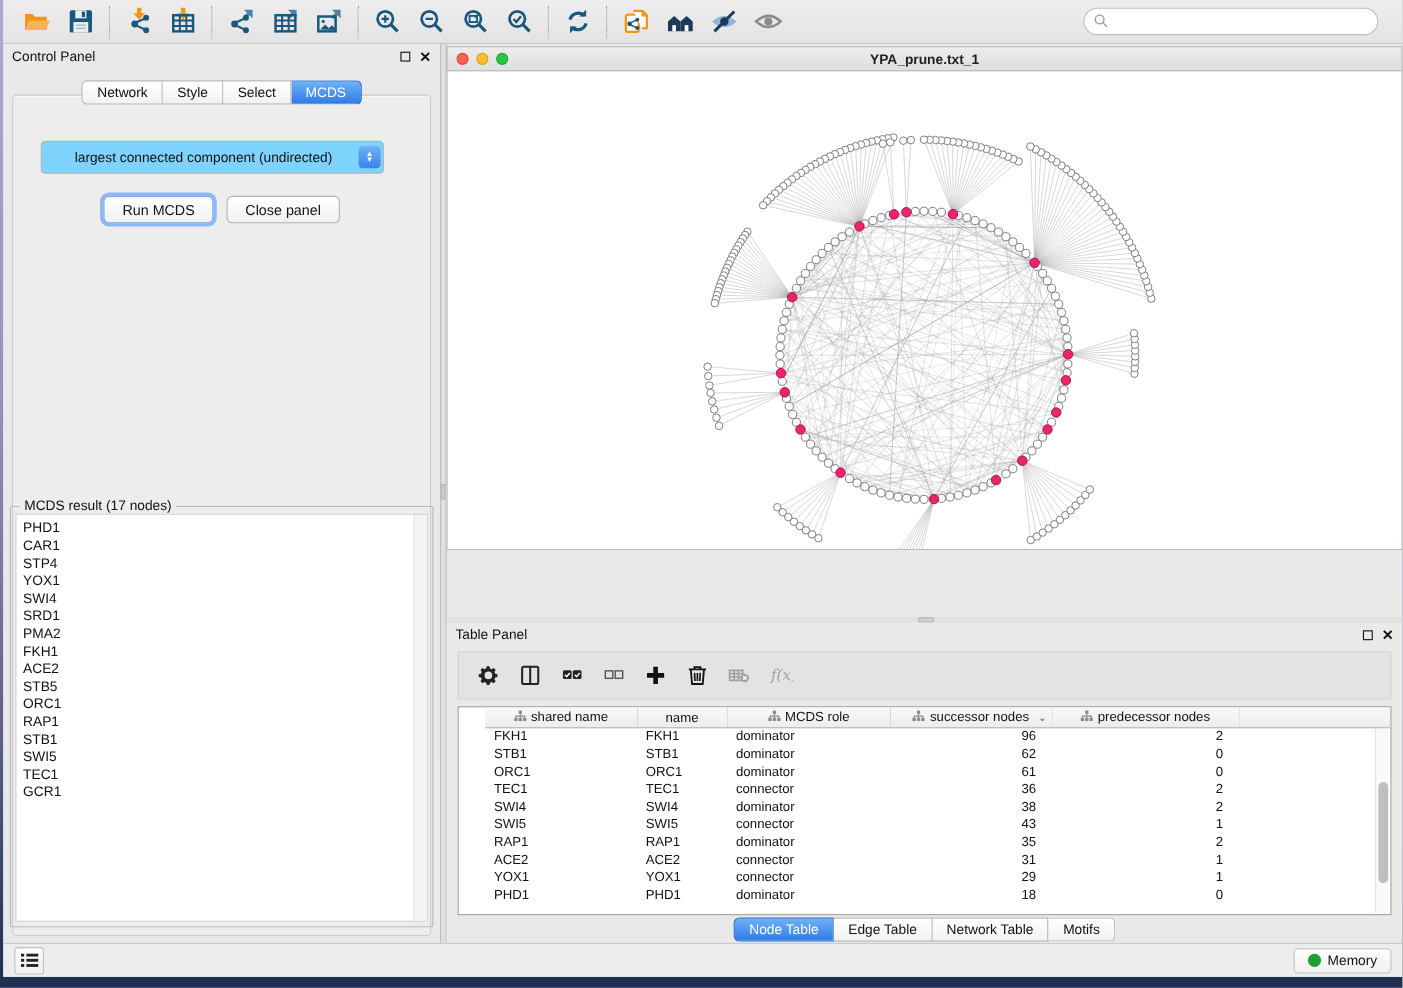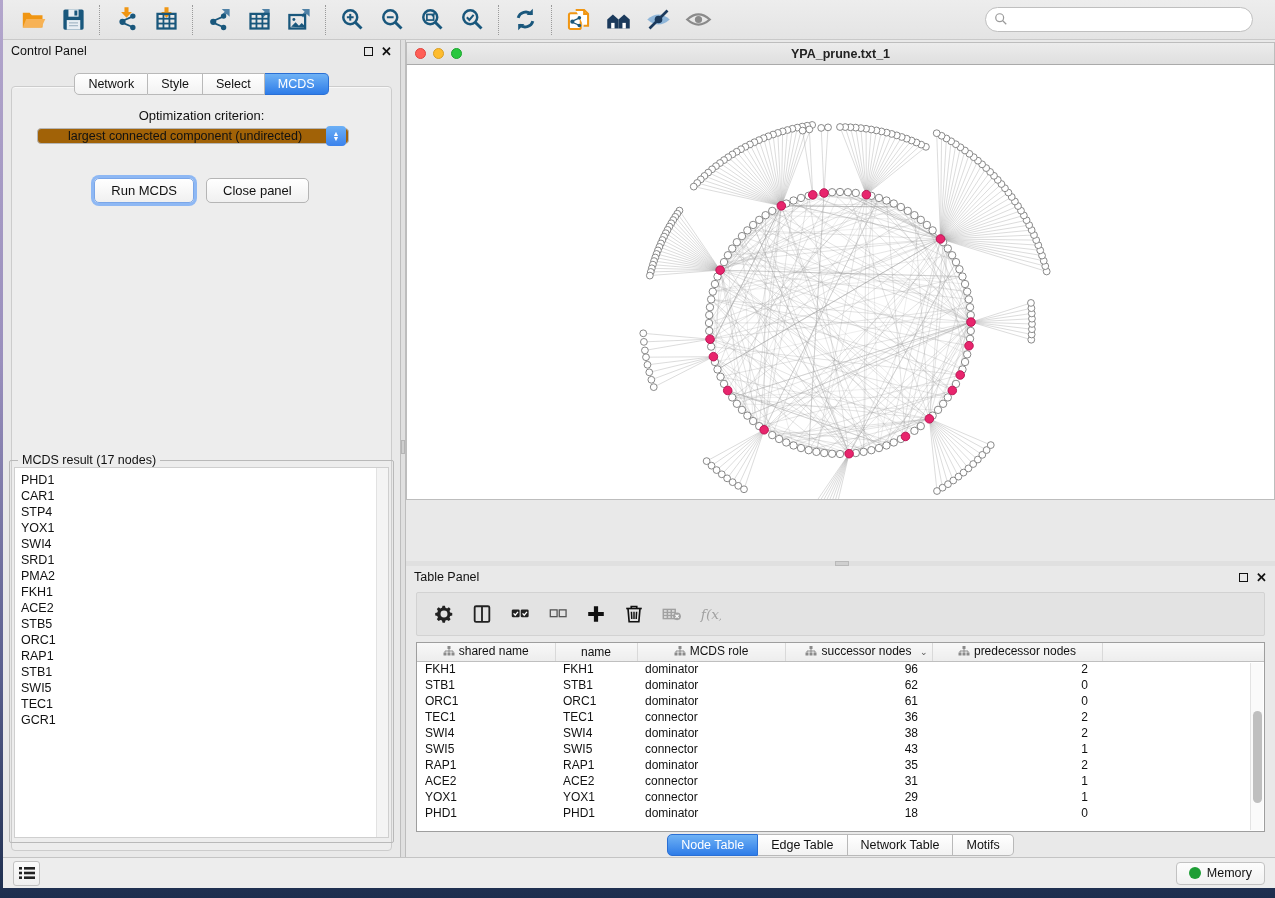--- a/index.html
+++ b/index.html
@@ -30,21 +30,21 @@
 
   .cp-inner { position:absolute; left:8px; right:8px; top:46px; bottom:6px; background:#ededed; border:1px solid #cccccc; border-radius:4px; box-shadow:inset 0 1px 0 #f8f8f8; }
   .cp-tabs { position:absolute; top:33px; left:0; right:0; display:flex; justify-content:center; z-index:5; }
   .seg { display:flex; }
   .seg .seg-btn { background:linear-gradient(#ffffff,#f2f2f2); border:1px solid #b9b9b9; border-left-width:0; padding:3px 13px; font-size:12.5px; color:#111; cursor:pointer; }
   .seg .seg-btn:first-child { border-left-width:1px; border-radius:5px 0 0 5px; }
   .seg .seg-btn:last-child { border-radius:0 5px 5px 0; }
   .seg .seg-btn.active { background:linear-gradient(#6fb2f5,#2e7ce8); color:#fff; border-color:#2a6fd4; }
 
   .opt-label { position:absolute; top:68px; left:0; right:0; text-align:center; font-size:13px; color:#111; }
-  .dropdown { position:absolute; top:88px; left:34px; width:312px; height:16px; background:#a16207; border:1px solid #b5b5b5; border-radius:4px; display:flex; align-items:center; cursor:pointer; }
+  .dropdown { position:absolute; top:88px; left:34px; width:312px; height:30px; background:#7dd3fc; border:1px solid #b5b5b5; border-radius:4px; display:flex; align-items:center; cursor:pointer; }
   .dropdown .dd-value { flex:1; font-size:12.5px; color:#111; text-align:center; padding-left:6px; white-space:nowrap; overflow:hidden; }
   .dd-stepper { width:20px; height:20px; margin-right:2px; border-radius:4px; background:linear-gradient(#6cb0f6,#3b82ec); display:flex; flex-direction:column; align-items:center; justify-content:center; color:#fff; }
   .dd-stepper span { font-size:7px; line-height:5px; }
   .btn-row { position:absolute; top:122px; left:0; right:0; display:flex; justify-content:center; gap:12px; }
   .push-btn { background:linear-gradient(#ffffff,#f0f0f0); border:1px solid #b5b5b5; border-radius:5px; font-size:13px; padding:4px 16px; cursor:pointer; color:#111;margin-top:16px; }
   .push-btn.focused { box-shadow:0 0 0 3px rgba(110,165,245,.75); border-color:#7aa6e8; }
 
   .mcds-frame { position:absolute; left:6px; right:6px; top:420px; bottom:14px; border:1px solid #b9b9b9; border-radius:2px; }
   .mcds-frame-title { position:absolute; top:-8px; left:8px; background:#ededed; padding:0 4px; font-size:12.5px; color:#111; }
   .mcds-list { position:absolute; inset:6px 4px 4px 4px; background:#fff; border:1px solid #cfcfcf; overflow:hidden; }
@@ -72,21 +72,21 @@
   .h-splitter { position:absolute; left:0; right:0; top:521px; height:5px; background:#e0e0e0; cursor:row-resize; }
   .h-splitter .grab { position:absolute; left:429px; width:14px; top:0; height:5px; background:#cfcfcf; border:1px solid #b9b9b9; }
 
   
   .table-panel { position:absolute; left:0; right:0; top:526px; bottom:0; background:#e9e9e9; }
   .tp-toolbar { position:absolute; top:26px; left:10px; right:10px; height:44px; background:#e3e3e3; border:1px solid #d2d2d2; border-radius:2px; display:flex; align-items:center; padding:0 10px; gap:4px; }
   .tp-btn { width:34px; height:34px; display:flex; align-items:center; justify-content:center; cursor:pointer; }
   .tp-btn.disabled { cursor:default; opacity:.9; }
   .tp-btn svg { width:22px; height:22px; }
 
-  .table-wrap { position:absolute; left:10px; right:10px; top:76px; height:190px; background:#fff; border:1px solid #9e9e9e; overflow:hidden; }
+  .table-wrap { position:absolute; left:10px; right:10px; top:76px; height:190px; background:#fff; border:1px solid #9e9e9e; overflow:hidden;padding-left:24px; }
   .tbl { width:100%; border-collapse:collapse; table-layout:fixed; }
   .tbl th { height:18px; background:linear-gradient(#f8f8f8,#ededed); border-bottom:1px solid #bfbfbf; border-right:1px solid #d9d9d9; font-size:12px; font-weight:400; color:#111; text-align:center; position:relative; padding:0 4px; white-space:nowrap; overflow:hidden; }
   .tbl th:last-child { border-right:none; }
   .tbl td { height:16px; font-size:12px; color:#111; padding:0 12px 0 8px; white-space:nowrap; overflow:hidden; }
   .tbl td.num { text-align:right; padding-right:14px; }
   .hdr-icon { display:inline-block; vertical-align:-2px; margin-right:4px; }
   .sort-chevron { position:absolute; right:4px; top:4px; font-size:9px; color:#555; }
   .tbl-scroll { position:absolute; top:20px; right:1px; bottom:1px; width:13px; background:#fafafa; border-left:1px solid #e3e3e3; }
   .tbl-thumb { position:absolute; left:2px; width:9px; border-radius:5px; background:#bfbfbf; }
 
@@ -273,21 +273,20 @@
       </div>
       <div class="cp-inner"></div>
       <div class="cp-tabs">
         <div class="seg" id="cp-tabseg">
             <span class="seg-btn">Network</span>
             <span class="seg-btn">Style</span>
             <span class="seg-btn">Select</span>
             <span class="seg-btn active">MCDS</span>
           </div>
       </div>
-      <div class="opt-label">Optimization criterion:</div>
       <div class="dropdown">
         <span class="dd-value">largest connected component (undirected)</span>
         <span class="dd-stepper">
             <span>▲</span>
             <span>▼</span>
           </span>
       </div>
       <div class="btn-row">
         <button class="push-btn focused">Run MCDS</button>
         <button class="push-btn">Close panel</button>

